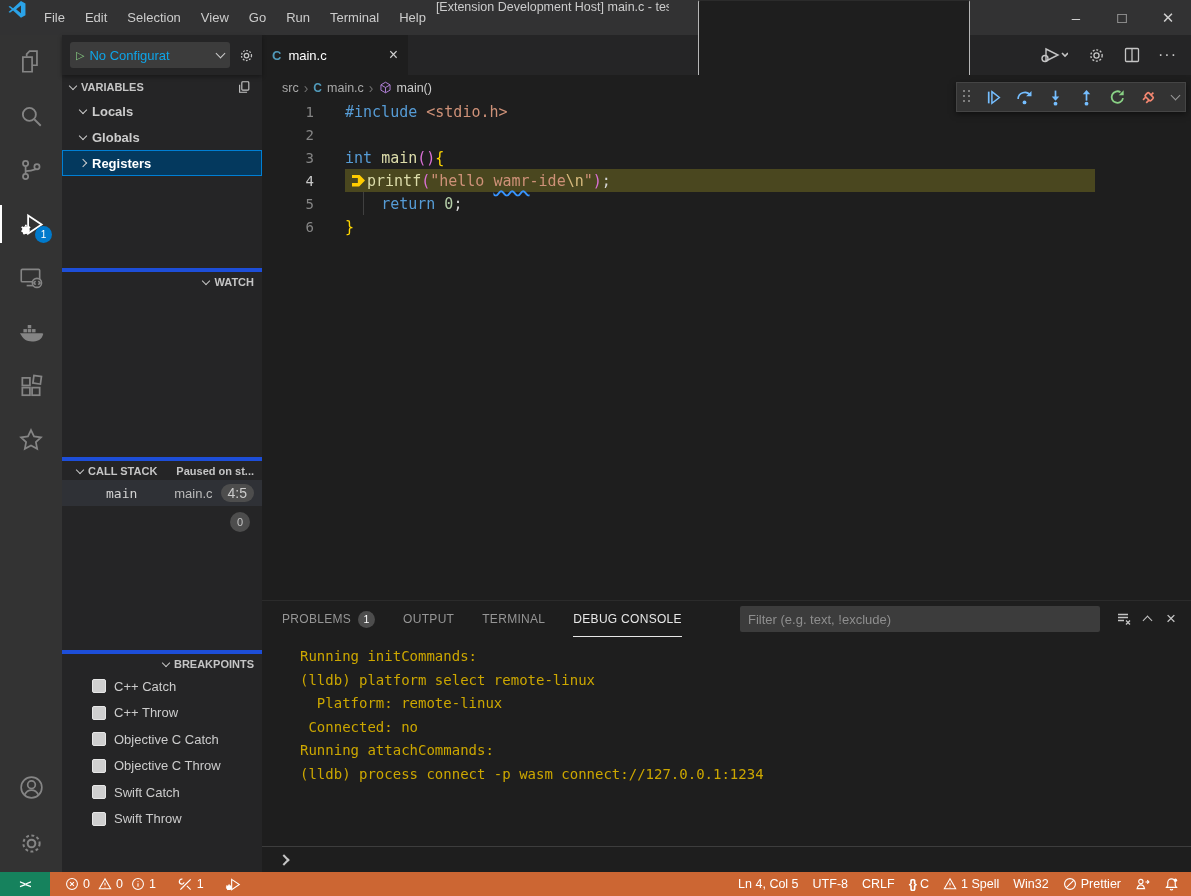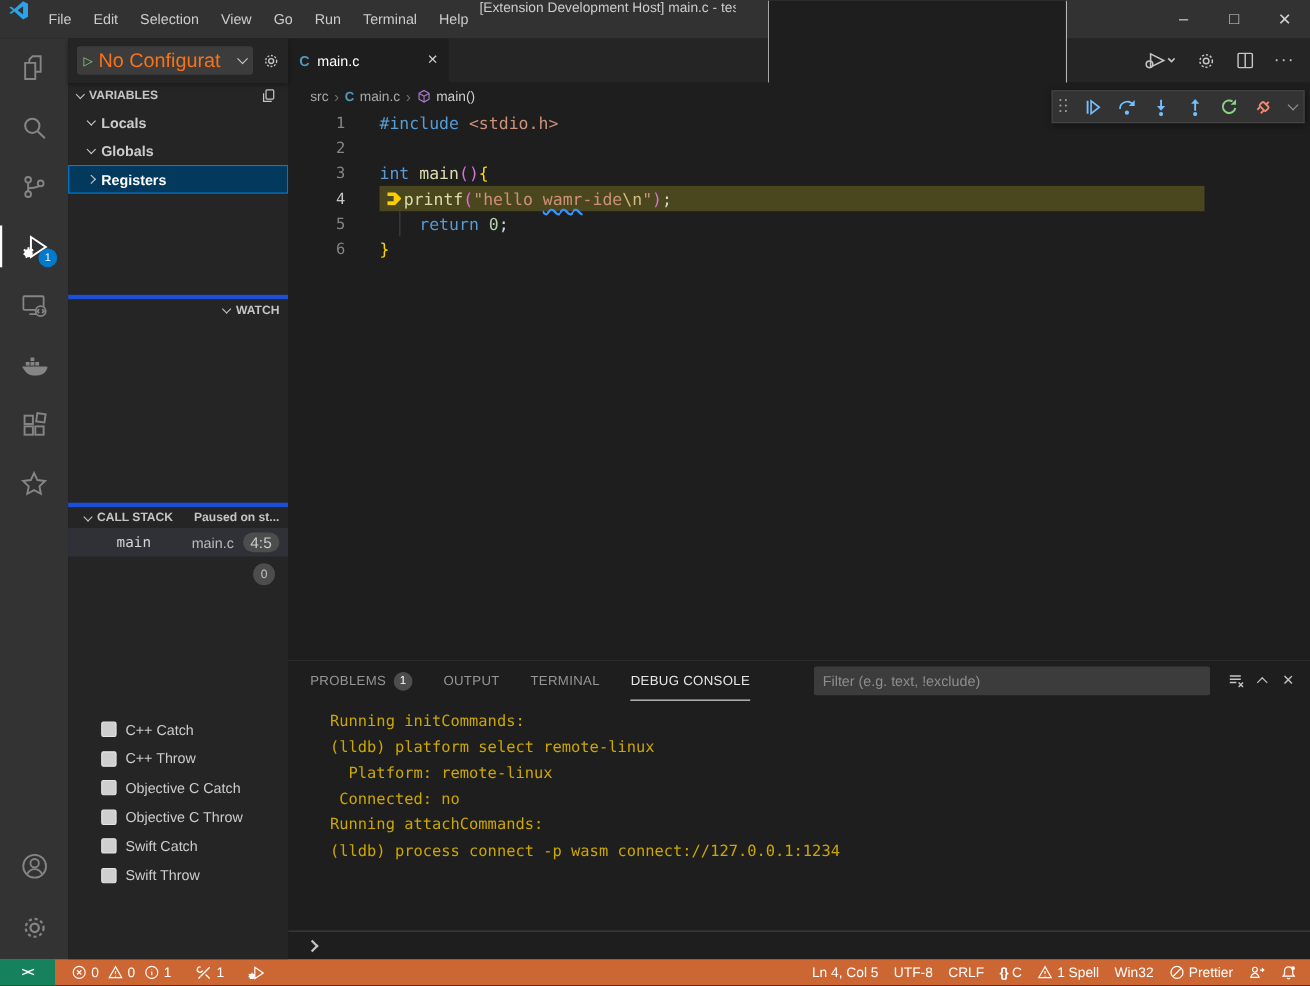--- a/index.html
+++ b/index.html
@@ -41,21 +41,21 @@
   .act-spacer { flex:1; }
   .act svg { display:block; }
 
   
   .sidebar { width:200px; background:#252526; flex:0 0 200px; display:flex; flex-direction:column; font-size:13px; position:relative; }
   .debugbar { height:40px; display:flex; align-items:center; padding:0 6px 0 8px; gap:6px;
     box-shadow:0 2px 4px rgba(0,0,0,.35); position:relative; z-index:2; }
   .config-pick { flex:1; height:26px; background:#3c3c3c; border-radius:3px; display:flex;
     align-items:center; padding:0 6px; gap:5px; cursor:pointer; }
   .config-pick .play { color:#89d185; font-size:11px; }
-  .config-pick .lbl { flex:1; color:#f97316; font-size:18px; white-space:nowrap; overflow:hidden; }
+  .config-pick .lbl { flex:1; color:#0ea5e9; font-size:13px; white-space:nowrap; overflow:hidden; }
   .chev { width:7px; height:7px; border-right:1.4px solid #cccccc; border-bottom:1.4px solid #cccccc;
     transform:rotate(45deg); margin-top:-3px; flex:0 0 auto; }
   .chev.up { transform:rotate(-135deg); margin-top:3px; }
   .sect-head { height:23px; display:flex; align-items:center; gap:5px; padding:0 8px; font-size:11px;
     font-weight:bold; color:#c5c5c5; cursor:pointer; }
   .sect-head .twist { width:6px; height:6px; border-right:1.3px solid #c5c5c5; border-bottom:1.3px solid #c5c5c5;
     transform:rotate(45deg); margin-top:-2px; flex:0 0 auto; }
   .sect-head.bordered { border-top:4px solid #1d4ed8;justify-content:flex-end; }
   .tree-item { height:26px; display:flex; align-items:center; gap:6px; padding-left:18px; color:#cccccc; cursor:pointer; }
   .tree-item .twist { width:6px; height:6px; border-right:1.3px solid #cccccc; border-bottom:1.3px solid #cccccc;
@@ -317,20 +317,24 @@
         <span class="cs-note">Paused on st...</span>
       </div>
       <div class="frame-row">
         <span class="frame-fn">main</span>
         <span class="frame-file">main.c</span>
         <span class="pill">4:5</span>
       </div>
       <div class="zero-badge">0</div>
       <div class="cs-space"></div>
 
+      <div class="sect-head bordered">
+        <span class="twist"></span>
+        <span>BREAKPOINTS</span>
+      </div>
       <div class="bp-row">
         <span class="bp-check"></span>
         <span>C++ Catch</span>
       </div>
       <div class="bp-row">
         <span class="bp-check"></span>
         <span>C++ Throw</span>
       </div>
       <div class="bp-row">
         <span class="bp-check"></span>

